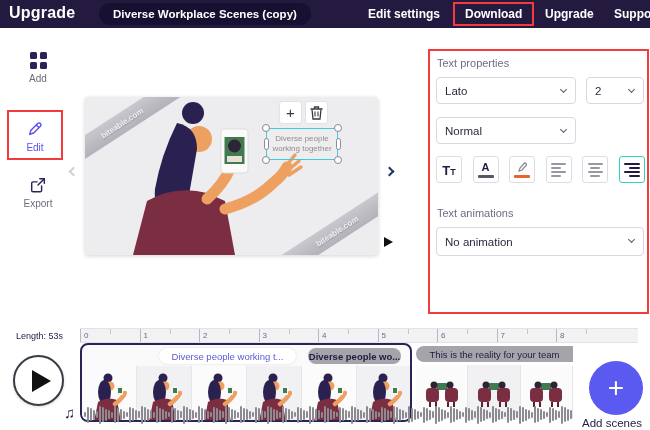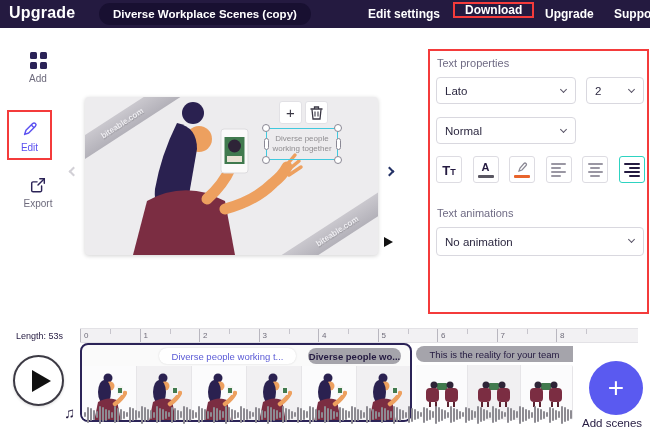--- a/index.html
+++ b/index.html
@@ -6,30 +6,30 @@
   html,body { background:#fff; }
   body { font-family:"Liberation Sans", sans-serif; }
   .app { position:relative; width:650px; height:430px; background:#fff; overflow:hidden; }
 
   
   .header { position:absolute; top:0; left:0; width:650px; height:28px; background:#241a40; display:flex; align-items:center; }
   .logo { position:absolute; left:9px; top:4px; color:#fff; font-weight:bold; font-size:16px; letter-spacing:0.2px; }
   .title-pill { position:absolute; left:99px; top:3px; height:22px; padding:0 14px; background:#181031; border-radius:12px; color:#fff; font-size:11.5px; font-weight:600; display:flex; align-items:center; }
   .nav-item { position:absolute; top:0; height:28px; display:flex; align-items:center; color:#fff; font-size:12px; font-weight:600; cursor:pointer; }
   .nav-video { left:368px; }
-  .nav-download-box { position:absolute; left:453px; top:2px; height:16px; padding:0 10px; border:2px solid #f43b3b; display:flex; align-items:center; color:#fff; font-size:12px; font-weight:600; cursor:pointer; }
+  .nav-download-box { position:absolute; left:453px; top:2px; height:24px; padding:0 10px; border:2px solid #f43b3b; display:flex; align-items:center; color:#fff; font-size:12px; font-weight:600; cursor:pointer; }
   .nav-upgrade { left:545px; }
   .nav-support { left:614px; }
 
   
   .sidebar { position:absolute; left:0; top:28px; width:70px; height:300px; background:#fff; }
   .side-item { position:absolute; left:0; width:56px; display:flex; flex-direction:column; align-items:center; cursor:pointer; }
   .side-item .lbl { font-size:10px; color:#6d6a7c; margin-top:4px; }
   .side-add { top:24px; left:10px; }
-  .side-edit { top:82px; left:10px; border:2px solid #f43b3b; padding:8px 0 5px 0; width:45px; left:7px; }
+  .side-edit { top:82px; left:10px; border:2px solid #f43b3b; padding:8px 0 5px 0; width:56px; left:7px; }
   .side-edit .lbl { color:#5b51f0; }
   .side-export { top:148px; left:10px; }
 
   
   .canvas { position:absolute; left:85px; top:97px; width:293px; height:158px; background:#edecee; border-radius:4px; overflow:hidden; box-shadow:0 1px 4px rgba(0,0,0,0.18); }
   .ribbon { position:absolute; background:linear-gradient(180deg,#cac8ce,#b3b1b9); color:#efeef2; font-size:8px; font-weight:bold; display:flex; align-items:center; justify-content:center; height:20px; width:150px; text-shadow:0 1px 1px rgba(0,0,0,0.2); }
   .ribbon-tl { left:-38px; top:16px; transform:rotate(-33deg); }
   .ribbon-br { right:-34px; bottom:14px; transform:rotate(-33deg); }
 
   .sel-toolbar { position:absolute; left:194px; top:4px; display:flex; gap:3px; }

